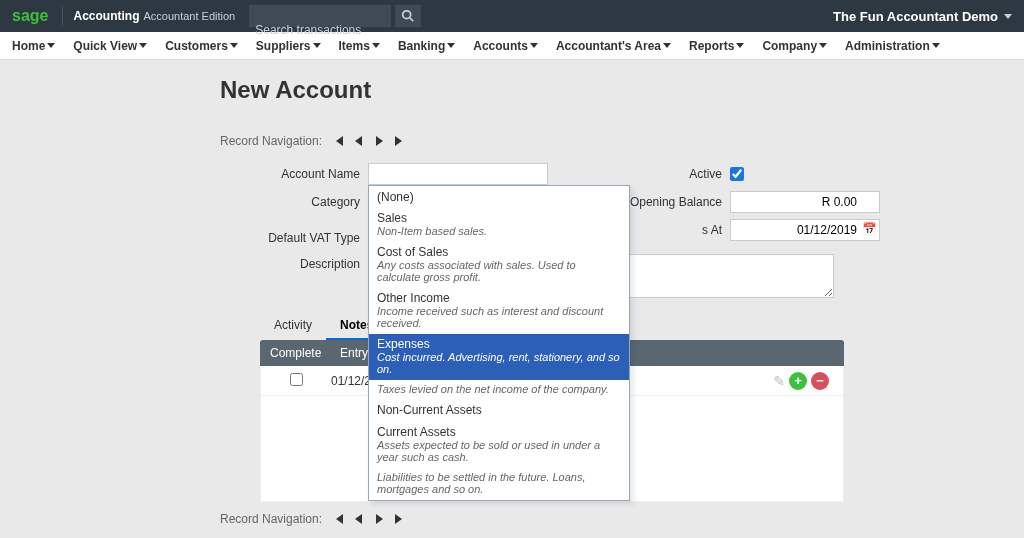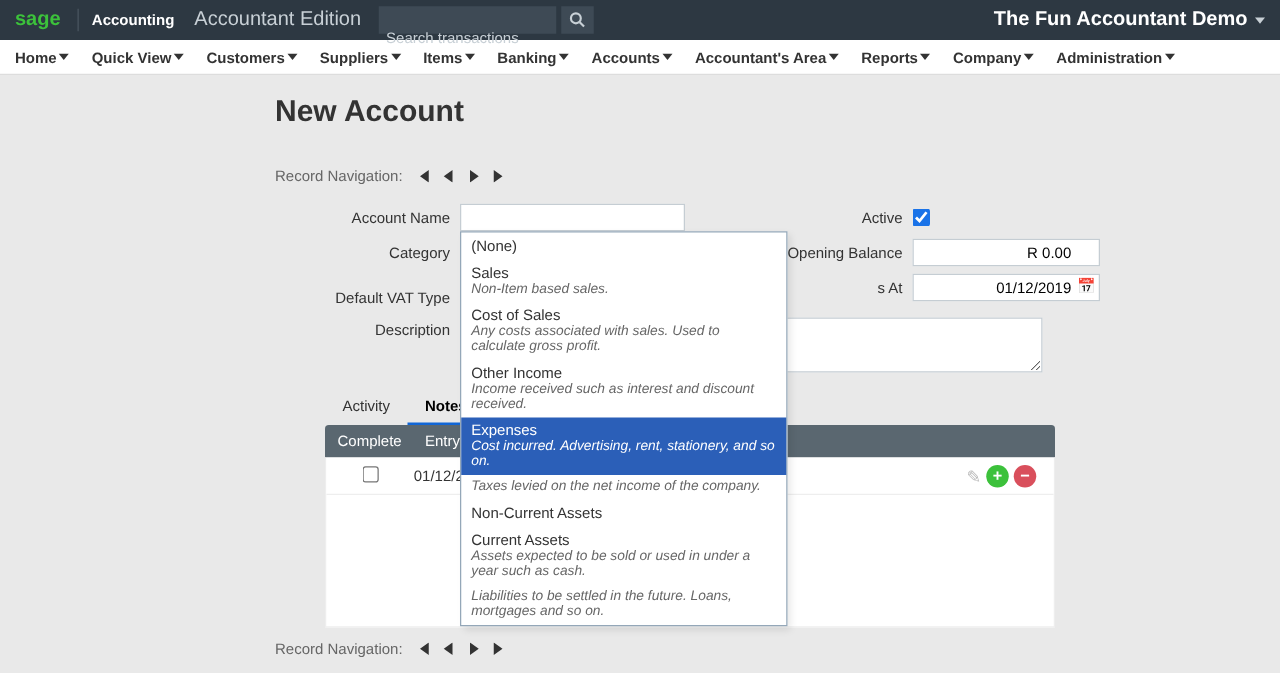--- a/index.html
+++ b/index.html
@@ -1,26 +1,26 @@
 <!DOCTYPE html>
 <html><head>
 <meta charset="utf-8">
 <style>
 * { box-sizing: border-box; margin: 0; padding: 0; }
 body { font-family: Arial, Helvetica, sans-serif; font-size: 12px; color: #333; background: #e9e9e9; width: 1024px; height: 538px; overflow: hidden; }
 .topbar { background: #2d3842; height: 32px; display: flex; align-items: center; padding: 0 12px; color: #c8d0d6; }
 .logo { color: #3cc13b; font-weight: bold; font-size: 16px; margin-right: 4px; }
 .vsep { width: 1px; height: 18px; background: #4a5560; margin: 0 10px; }
 .prod-name { color: #fff; font-weight: bold; font-size: 12px; }
-.prod-edition { color: #c8d0d6; font-size: 16px; margin-left: 16px; margin-right: 14px; }
+.prod-edition { color: #c8d0d6; font-size: 11px; margin-left: 4px; margin-right: 14px; }
 .search-wrap { background: #3e4a55; height: 22px; display: flex; align-items: center; padding: 0 6px; }
 .search-input { background: transparent; border: none; color: #c8d0d6; font-size: 12px; width: 130px; outline: none; margin-top: 28px; }
 .search-input::placeholder { color: #c8d0d6; }
 .search-btn { background: #3e4a55; height: 22px; width: 26px; margin-left: 4px; display: flex; align-items: center; justify-content: center; cursor: pointer; }
-.co-name { margin-left: auto; color: #fff; font-size: 16px; display: flex; align-items: center; cursor: pointer; font-weight: bold;}
+.co-name { margin-left: auto; color: #fff; font-size: 13px; display: flex; align-items: center; cursor: pointer; font-weight: bold;}
 .caret { display: inline-block; width: 0; height: 0; border-left: 4px solid transparent; border-right: 4px solid transparent; border-top: 5px solid #c8d0d6; margin-left: 6px; }
 .menubar { background: #fff; height: 28px; display: flex; align-items: center; padding: 0 12px; border-bottom: 1px solid #ddd; }
 .menuitem { font-size: 12px; font-weight: bold; color: #333; margin-right: 18px; cursor: pointer; display: flex; align-items: center; }
 .page { padding: 16px 0 0 0; }
 .page-title { font-size: 24px; font-weight: bold; color: #333; margin-left: 220px; margin-bottom: 30px; }
 .recnav-row { display: flex; align-items: center; margin-left: 220px; color: #666; font-size: 12px; margin-bottom: 14px; }
 .recnav-btn { width: 14px; height: 14px; display: inline-flex; align-items: center; justify-content: center; margin: 0 3px; cursor: pointer; color:#222; }
 .recnav-btn svg { width: 10px; height: 10px; }
 .form-zone { position: relative; margin-left: 220px; width: 640px; }
 .form-row { display: flex; align-items: center; height: 24px; margin-bottom: 4px; }

